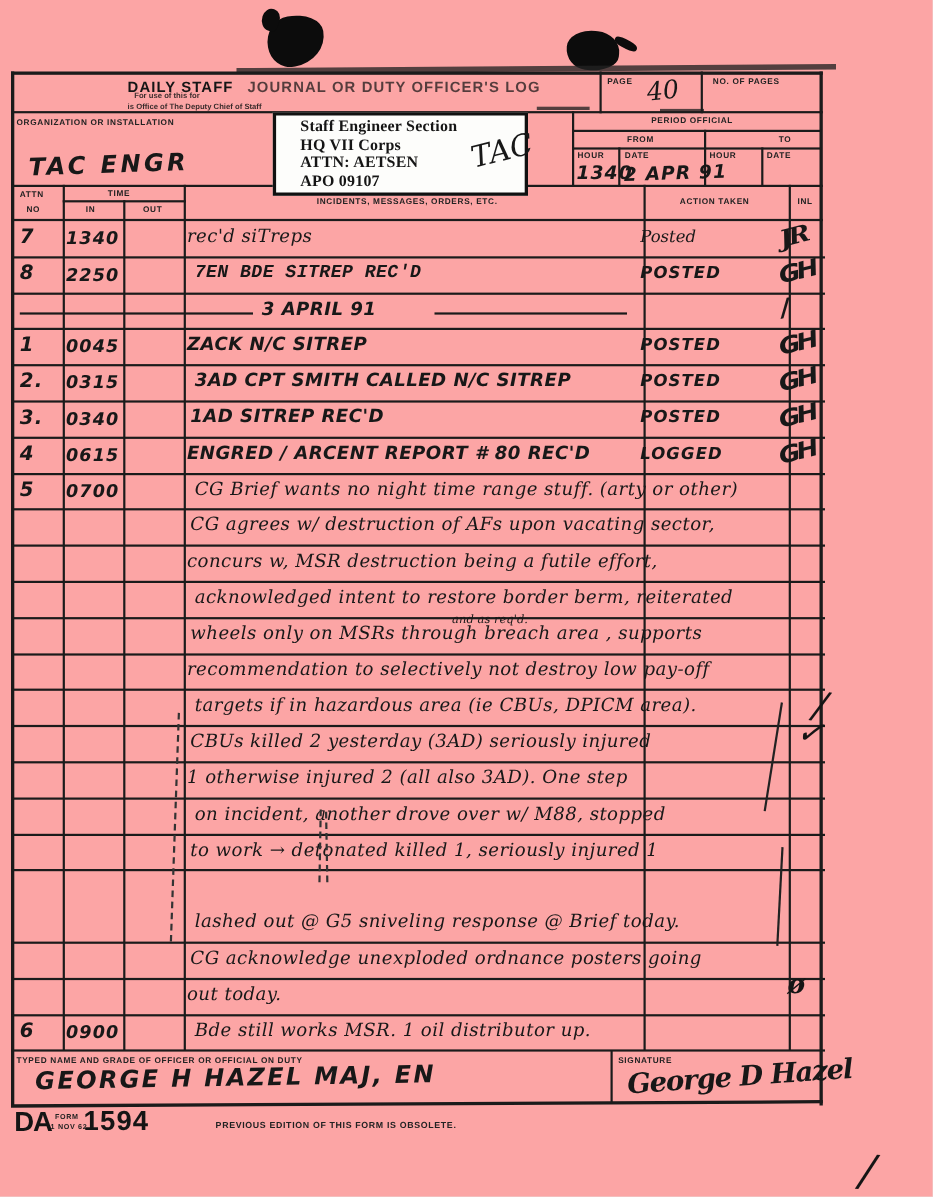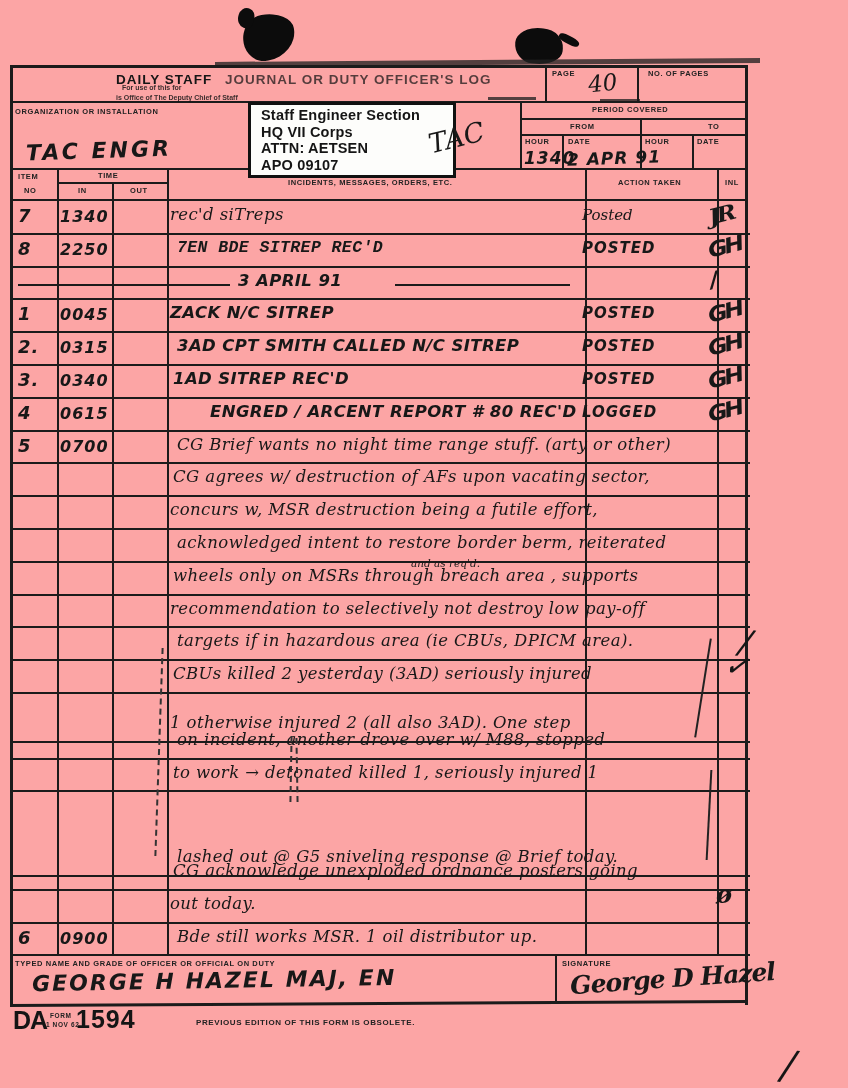--- a/index.html
+++ b/index.html
@@ -67,47 +67,47 @@
   <span class="title-sub" style="left:122px;top:84px;">For use of this for</span>
   <span class="title-sub" style="left:116px;top:94px;">is Office of  The Deputy Chief of Staff</span>
 
   <span class="lbl" style="left:552px;top:69px;text-align:right;">PAGE</span>
   <span class="hw" style="left:588px;top:70px;font-size:23px;transform:rotate(-6deg);">40</span>
   <span class="lbl" style="left:648px;top:69px;">NO. OF PAGES</span>
 
   <span class="lbl" style="left:15px;top:107px;">ORGANIZATION OR INSTALLATION</span>
   <span class="hwc" style="left:26px;top:138px;font-size:22px;letter-spacing:3px;transform:rotate(-2deg);">TAC  ENGR</span>
 
-  <div class="stamp-box" style="left:248px;top:102px;width:182px;height:66px;padding:2px 10px;">
+  <div class="stamp-box" style="left:248px;top:102px;width:182px;height:66px;padding:2px 22px;font-family:Liberation Serif, serif;">
     <div class="stamp-text">Staff Engineer Section</div>
     <div class="stamp-text">HQ VII Corps</div>
     <div class="stamp-text">ATTN: AETSEN</div>
     <div class="stamp-text">APO 09107</div>
   </div>
   <span class="hw" style="left:428px;top:122px;font-size:27px;transform:rotate(-14deg);">TAC</span>
 
-  <span class="lbl" style="left:592px;top:105px;">PERIOD COVERED</span>
+  <span class="lbl" style="left:592px;top:105px;">PERIOD OFFICIAL</span>
   <span class="lbl" style="left:570px;top:122px;">FROM</span>
   <span class="lbl" style="left:708px;top:122px;">TO</span>
   <span class="lbl" style="left:525px;top:137px;">HOUR</span>
   <span class="lbl" style="left:568px;top:137px;">DATE</span>
   <span class="lbl" style="left:645px;top:137px;">HOUR</span>
   <span class="lbl" style="left:697px;top:137px;">DATE</span>
   <span class="hwc" style="left:524px;top:148px;font-size:17px;">1340</span>
   <span class="hwc" style="left:567px;top:148px;font-size:17px;transform:rotate(-2deg);">2 APR 91</span>
 
   <div class="v" style="left:57px;top:168px;width:2px;height:787px;"></div>
   <div class="v" style="left:112px;top:182px;width:2px;height:773px;"></div>
   <div class="v" style="left:167px;top:168px;width:2px;height:787px;"></div>
   <div class="v" style="left:585px;top:168px;width:2px;height:787px;"></div>
   <div class="v" style="left:717px;top:168px;width:2px;height:787px;"></div>
   <div class="h" style="left:57px;top:182px;width:112px;height:2px;"></div>
   <div class="h" style="left:10px;top:199px;width:738px;height:2px;"></div>
 
-  <span class="lbl" style="left:18px;top:172px;">ITEM</span>
+  <span class="lbl" style="left:18px;top:172px;">ATTN</span>
   <span class="lbl" style="left:24px;top:186px;">NO</span>
   <span class="lbl" style="left:98px;top:171px;">TIME</span>
   <span class="lbl" style="left:78px;top:186px;">IN</span>
   <span class="lbl" style="left:130px;top:186px;">OUT</span>
   <span class="lbl" style="left:288px;top:178px;">INCIDENTS, MESSAGES, ORDERS, ETC.</span>
   <span class="lbl" style="left:618px;top:178px;">ACTION TAKEN</span>
   <span class="lbl" style="left:725px;top:178px;">INL</span>
 
   <div style="position:absolute;left:0;top:200px;width:848px;height:755px;">
       <div class="trow" style="top: 0px;">
@@ -147,21 +147,21 @@
       <div class="trow" style="top: 164px;">
         <span class="hwc no">3.</span>
         <span class="hwc tin">0340</span>
         <span class="hwc txt" style="position: absolute; left: 163px;">1AD SITREP REC'D</span>
         <span class="hwc act">POSTED</span>
         <span class="hwc inl">GH</span>
       </div>
       <div class="trow" style="top: 196.8px;">
         <span class="hwc no">4</span>
         <span class="hwc tin">0615</span>
-        <span class="hwc txt" style="position: absolute; left: 160px; padding-left: 40px;">ENGRED / ARCENT REPORT # 80  REC'D</span>
+        <span class="hwc txt" style="position: absolute; left: 160px;">ENGRED / ARCENT REPORT # 80  REC'D</span>
         <span class="hwc act">LOGGED</span>
         <span class="hwc inl">GH</span>
       </div>
       <div class="trow" style="top: 229.6px;">
         <span class="hwc no">5</span>
         <span class="hwc tin">0700</span>
         <span class="hw txt" style="position: absolute; left: 167px;">CG Brief wants no night time range stuff. (arty or other)</span>
       </div>
       <div class="trow" style="top: 262.4px;">
         <span class="hw txt" style="position: absolute; left: 163px;">CG agrees w/ destruction of AFs upon vacating sector,</span>
@@ -177,30 +177,30 @@
       </div>
       <div class="trow" style="top: 426.4px;">
         <span class="hw txt" style="position: absolute; left: 167px;">targets if in hazardous area (ie CBUs, DPICM area).</span>
       </div>
       <div class="trow" style="top: 393.6px;">
         <span class="hw txt" style="position: absolute; left: 160px;">recommendation to selectively not destroy low pay-off</span>
       </div>
       <div class="trow" style="top: 459.2px;">
         <span class="hw txt" style="position: absolute; left: 163px;">CBUs killed 2 yesterday (3AD) seriously injured</span>
       </div>
-      <div class="trow" style="top: 508px; text-decoration: underline;">
+      <div class="trow" style="top: 492px; text-decoration: underline;">
         <span class="hw txt" style="position: absolute; left: 160px;">1 otherwise injured 2  (all also 3AD).  One step</span>
       </div>
       <div class="trow" style="top: 524.8px;">
         <span class="hw txt" style="position: absolute; left: 167px;">on incident, another drove over w/ M88, stopped</span>
       </div>
       <div class="trow" style="top: 557.6px;">
         <span class="hw txt" style="position: absolute; left: 163px;">to work → detonated killed 1, seriously injured 1</span>
       </div>
-      <div class="trow" style="top: 623.2px; margin-top: 19px;">
+      <div class="trow" style="top: 623.2px;">
         <span class="hw txt" style="position: absolute; left: 167px;">lashed out @ G5 sniveling response @ Brief today.</span>
       </div>
       <div class="trow" style="top: 656px;">
         <span class="hw txt" style="position: absolute; left: 163px;">CG acknowledge unexploded ordnance posters going</span>
       </div>
       <div class="trow" style="top: 688.8px;">
         <span class="hw txt" style="position: absolute; left: 160px;">out today.</span>
       </div>
       <div class="trow" style="top: 721.6px;">
         <span class="hwc no">6</span>

